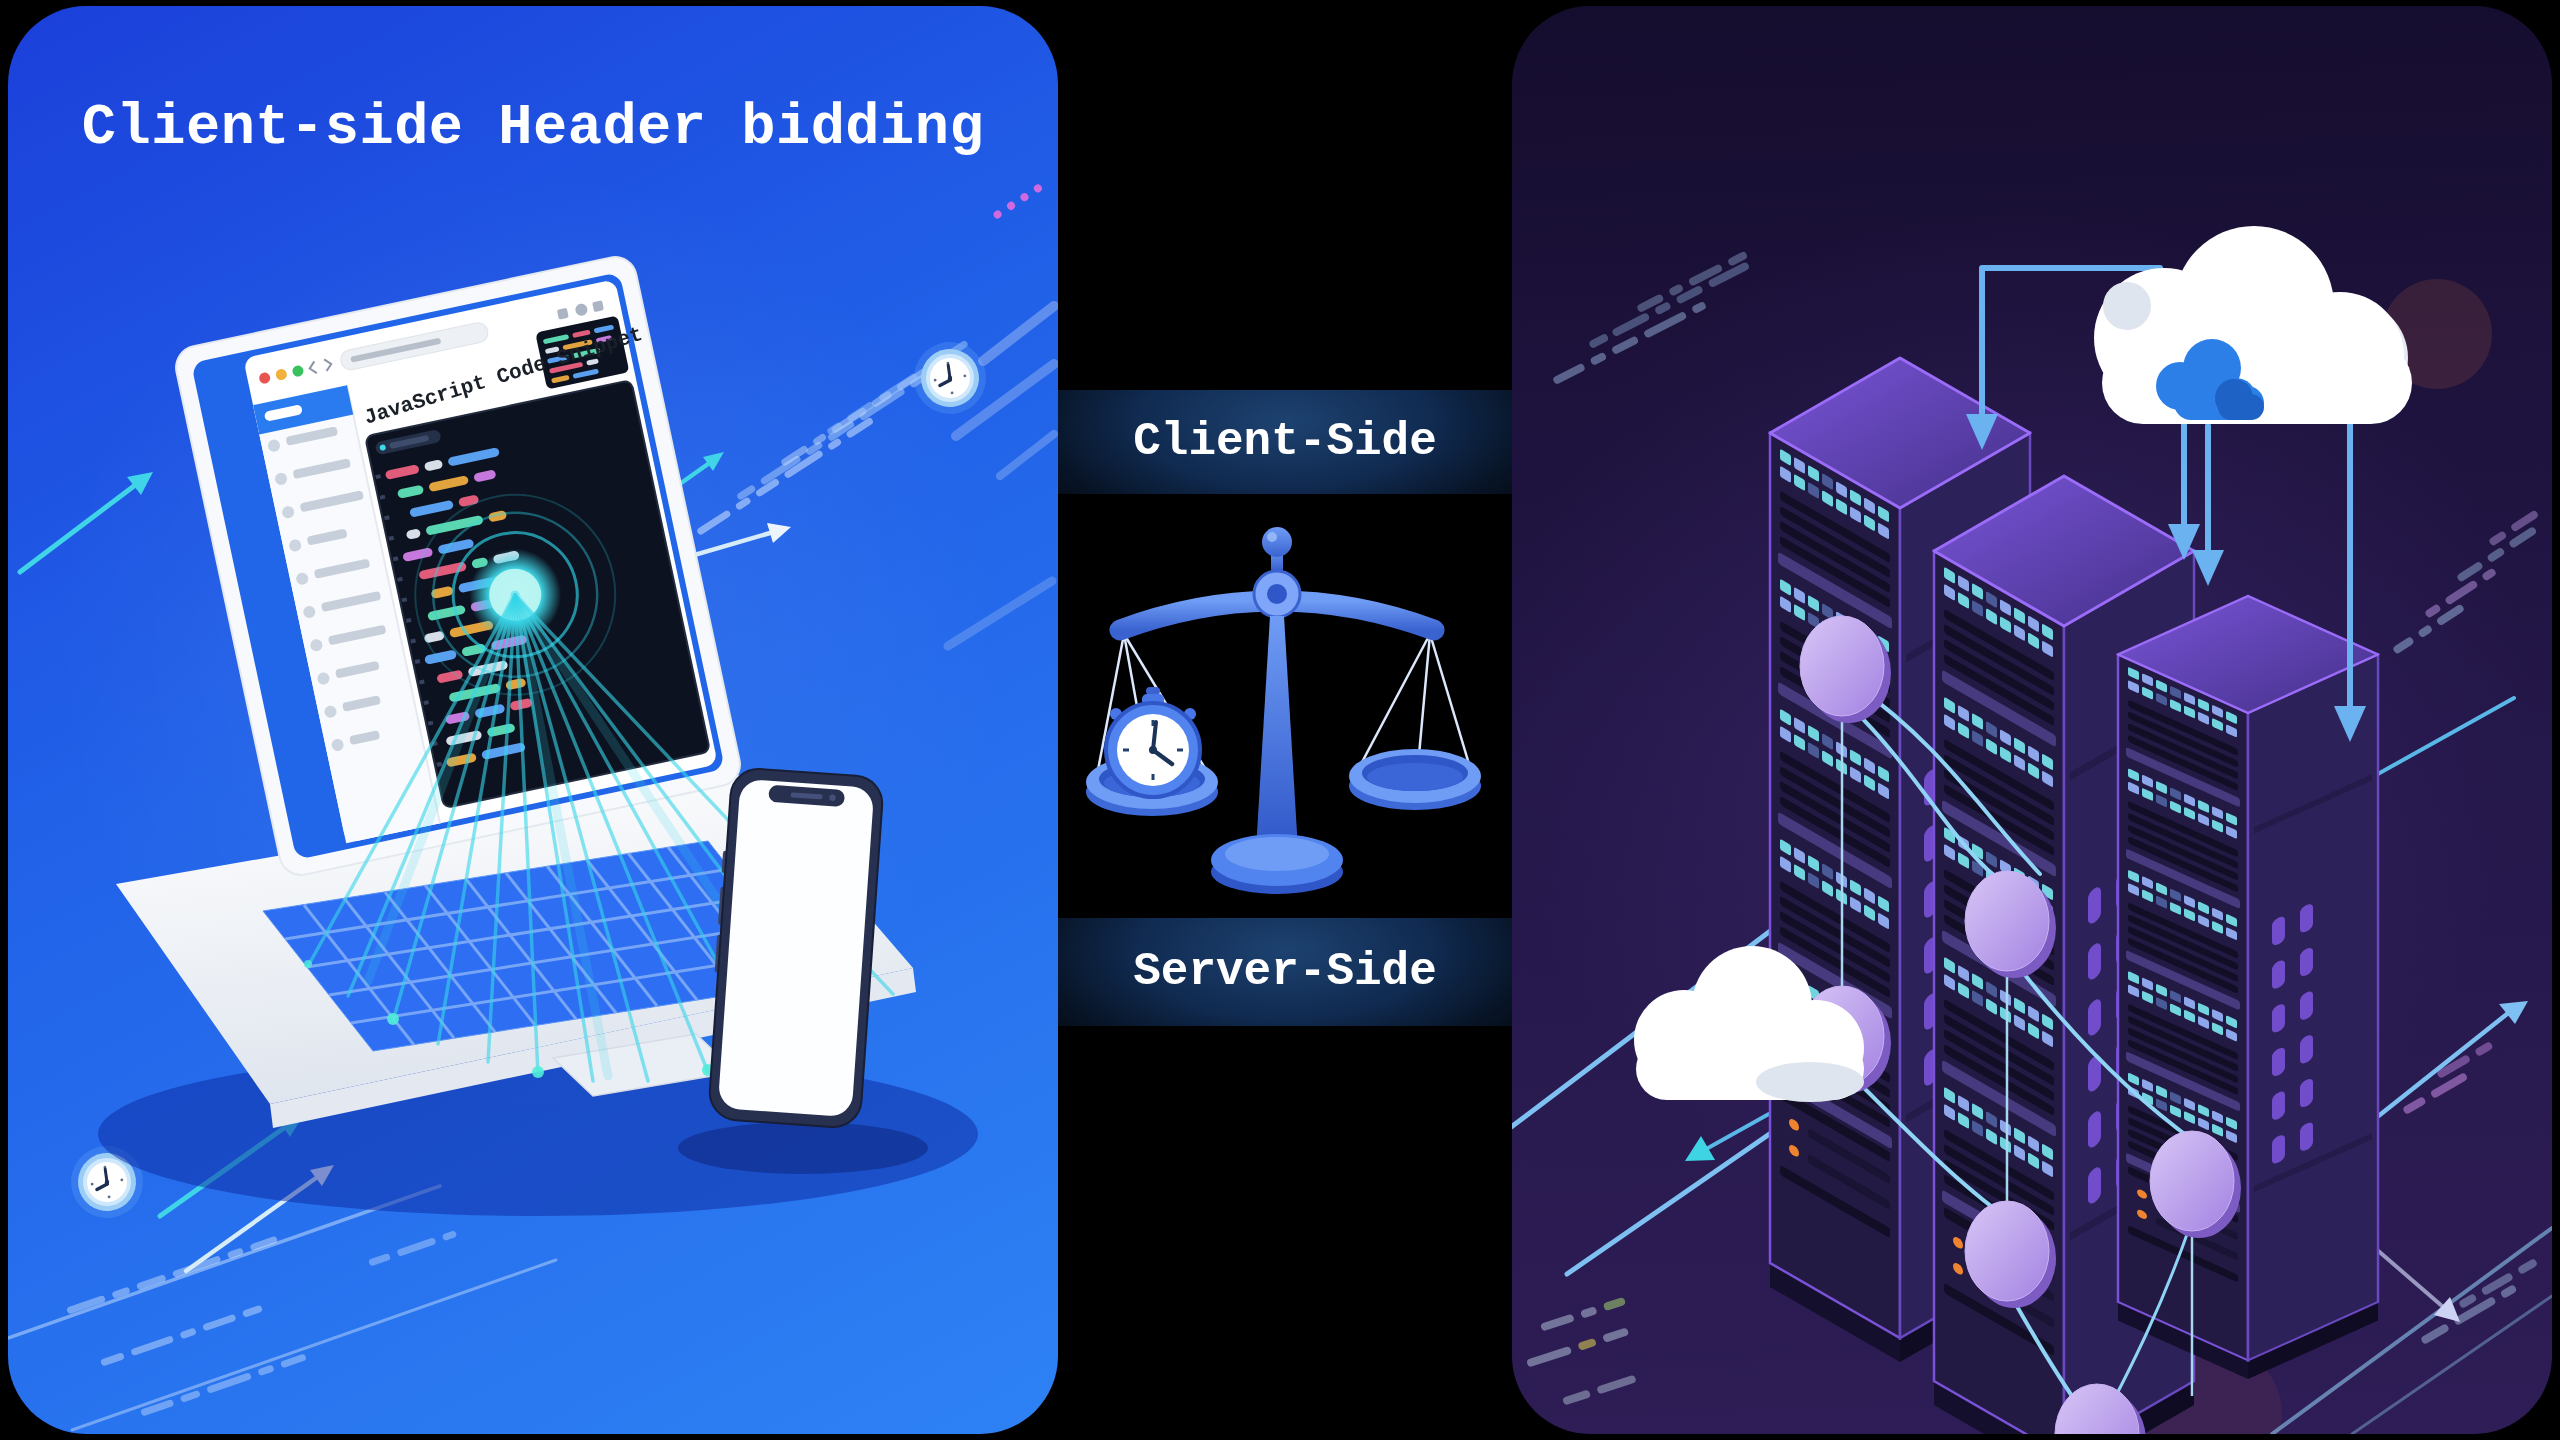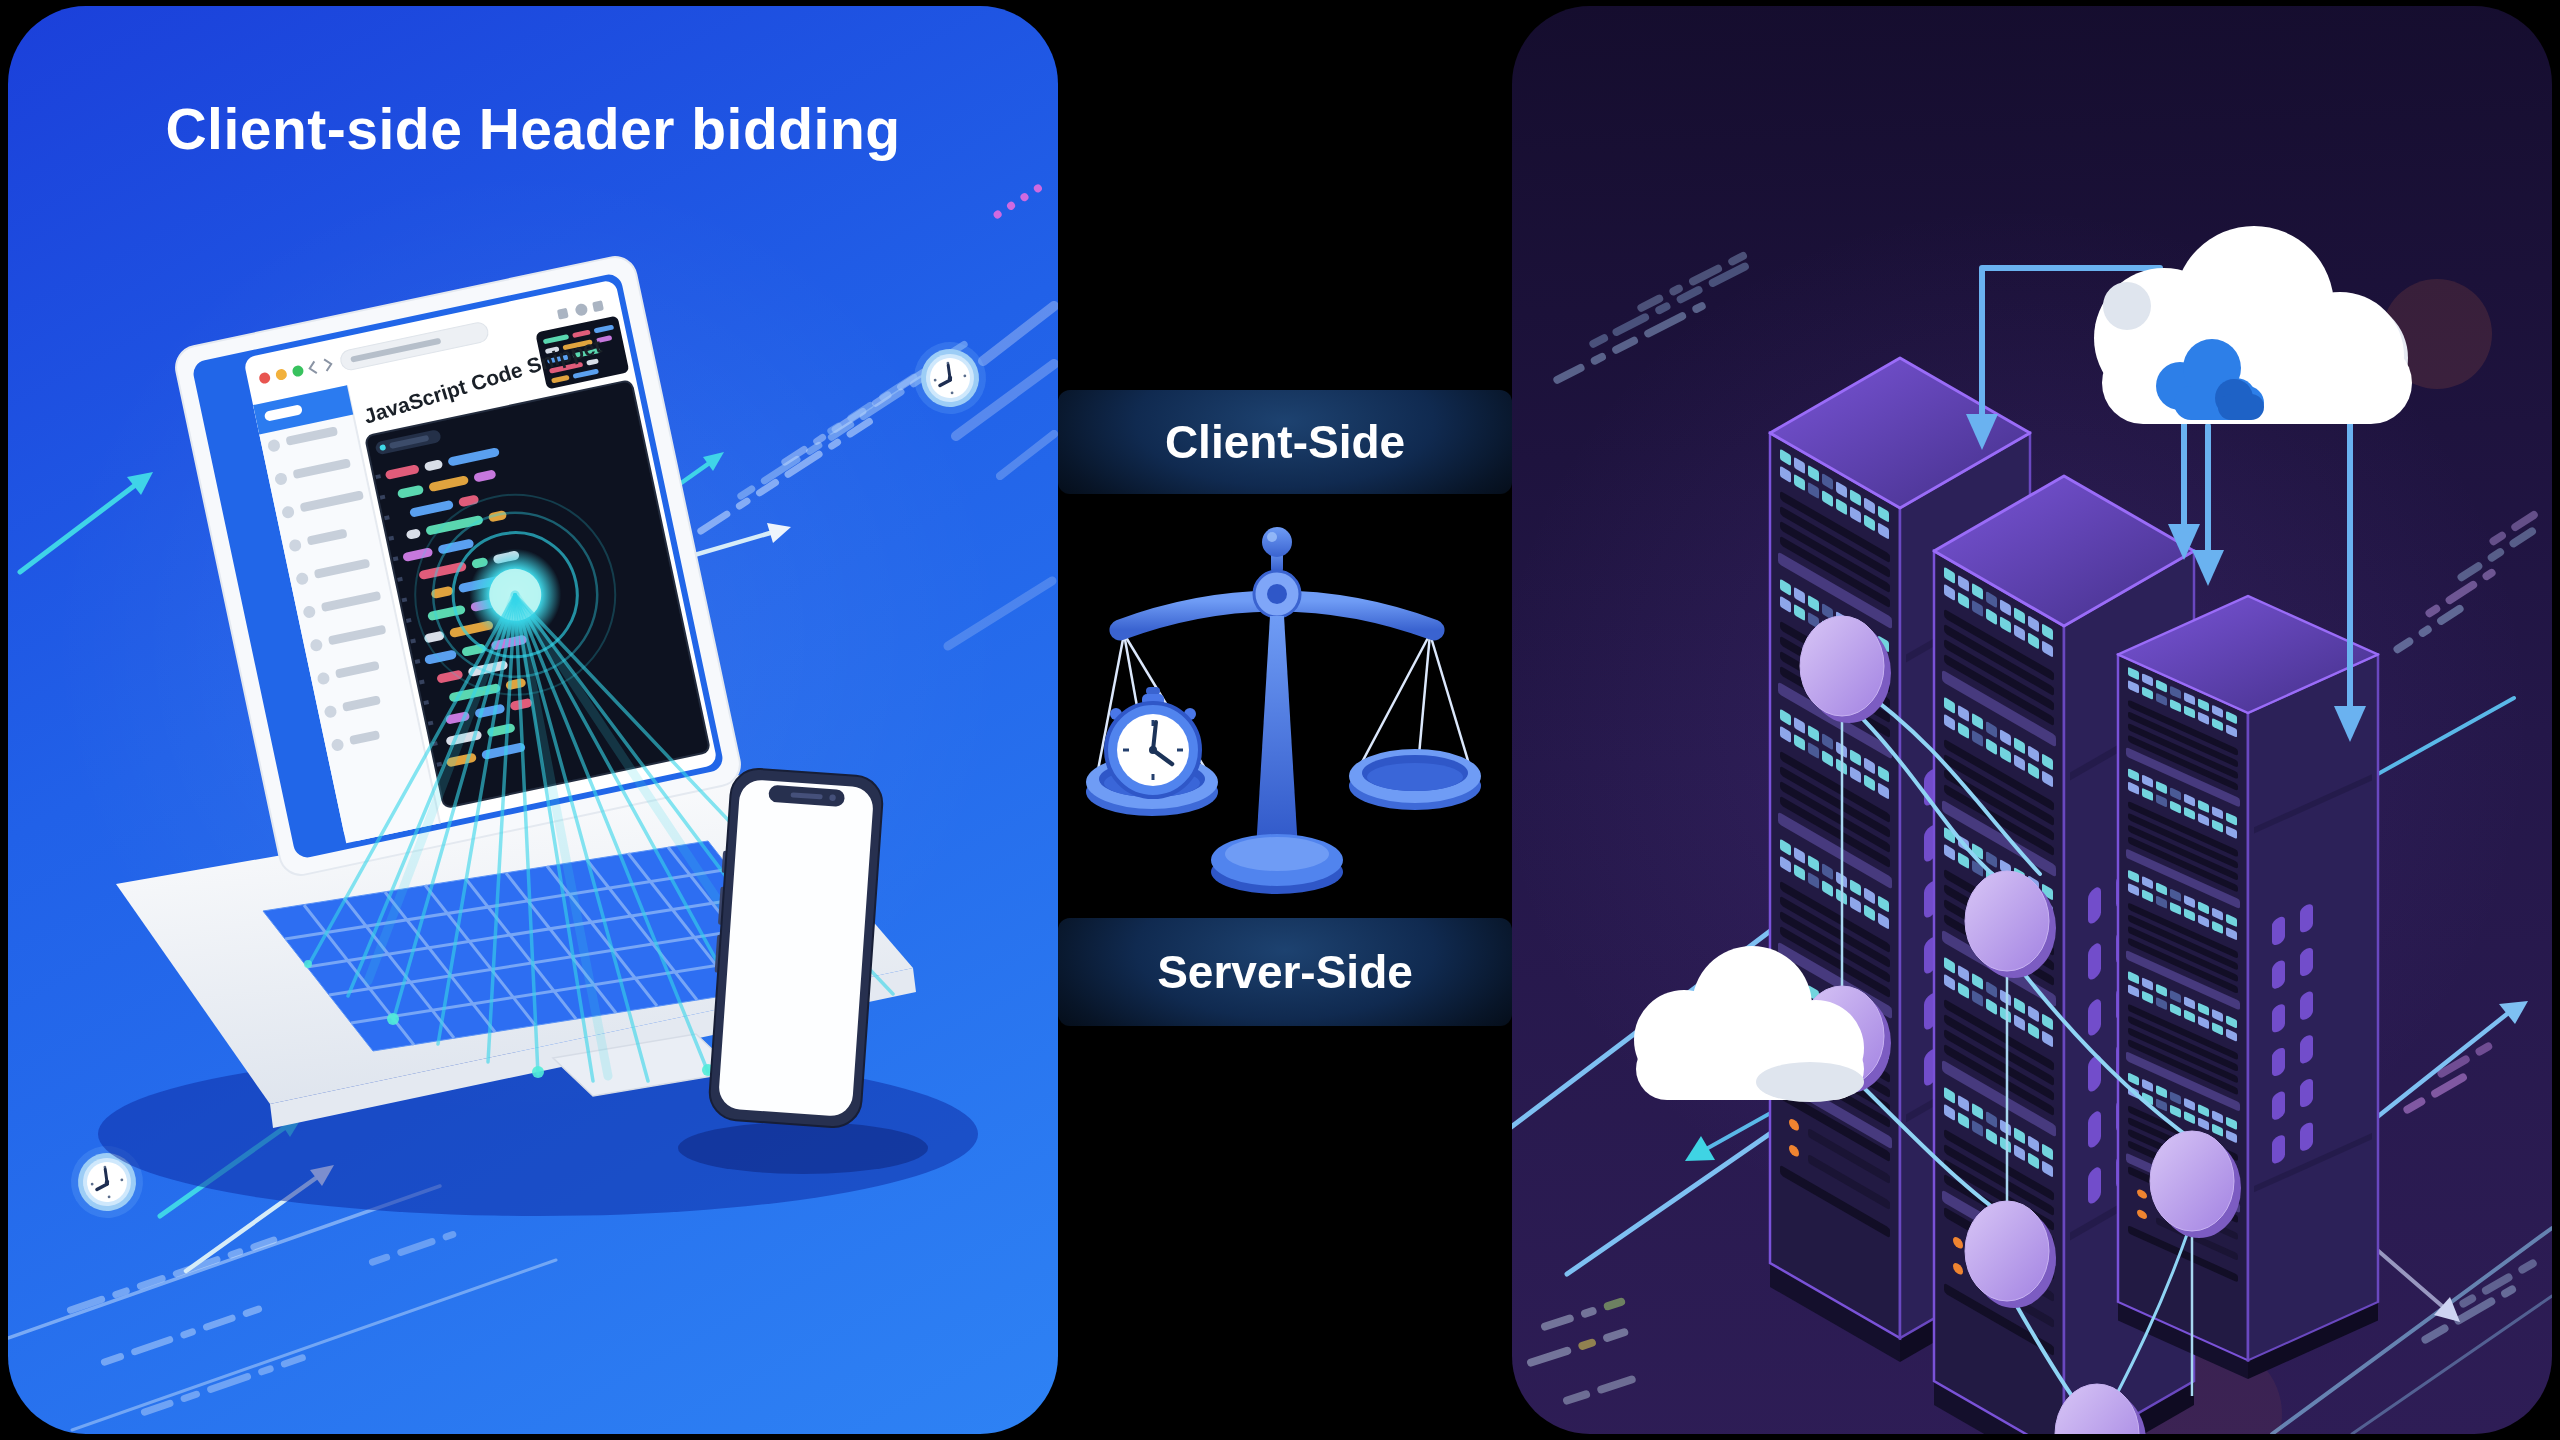--- a/index.html
+++ b/index.html
@@ -1,30 +1,30 @@
 <!DOCTYPE html>
 <html><head>
 <meta charset="utf-8">
 <style>
   html,body{margin:0;padding:0;background:#000;}
   .stage{position:relative;width:2560px;height:1440px;background:#000;overflow:hidden;
-         font-family:Liberation Sans, sans-serif;}
+         font-family:Liberation Mono, monospace;}
   .panel{position:absolute;top:6px;height:1428px;border-radius:78px;}
   .panel-left{left:8px;width:1050px;
     background:linear-gradient(152deg,#1b40da 0%,#2161e8 42%,#2e82f4 100%);}
   .panel-right{left:1512px;width:1040px;
     background:linear-gradient(178deg,#150d2e 0%,#241749 52%,#2e1d56 100%);}
   .abs{position:absolute;}
   .title{position:absolute;top:96px;color:#ffffff;font-size:57px;font-weight:700;
          text-align:center;letter-spacing:0.5px;}
   .title-left{left:8px;width:1050px;}
   .title-right{left:1512px;width:1040px;}
   .banner{position:absolute;left:1058px;width:454px;color:#ffffff;font-weight:700;
           font-size:46px;text-align:center;
-          background:radial-gradient(ellipse 78% 150% at 50% 30%, #1d4270 0%, #102a50 42%, #081528 68%, rgba(3,7,14,0) 100%);border-radius:12px;}
+          background:radial-gradient(ellipse 78% 150% at 50% 30%, #1d4270 0%, #102a50 42%, #081528 68%, rgba(3,7,14,0) 100%);}
   .banner-top{top:390px;height:104px;line-height:104px;}
   .banner-bottom{top:918px;height:108px;line-height:108px;}
 </style>
 </head>
 <body>
 
 <div class="stage">
 
   <div class="panel panel-left"></div>
   <div class="title title-left">Client-side Header bidding</div>

